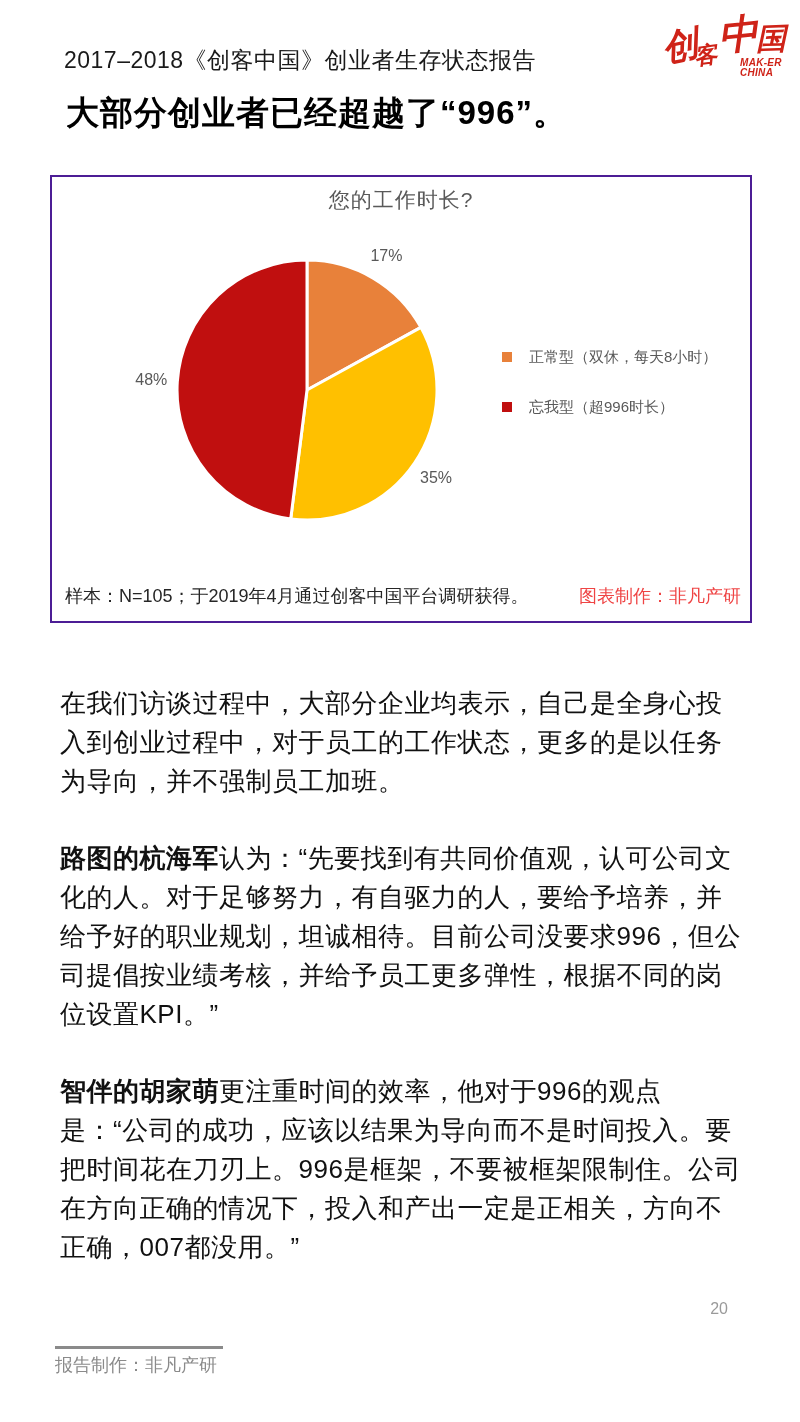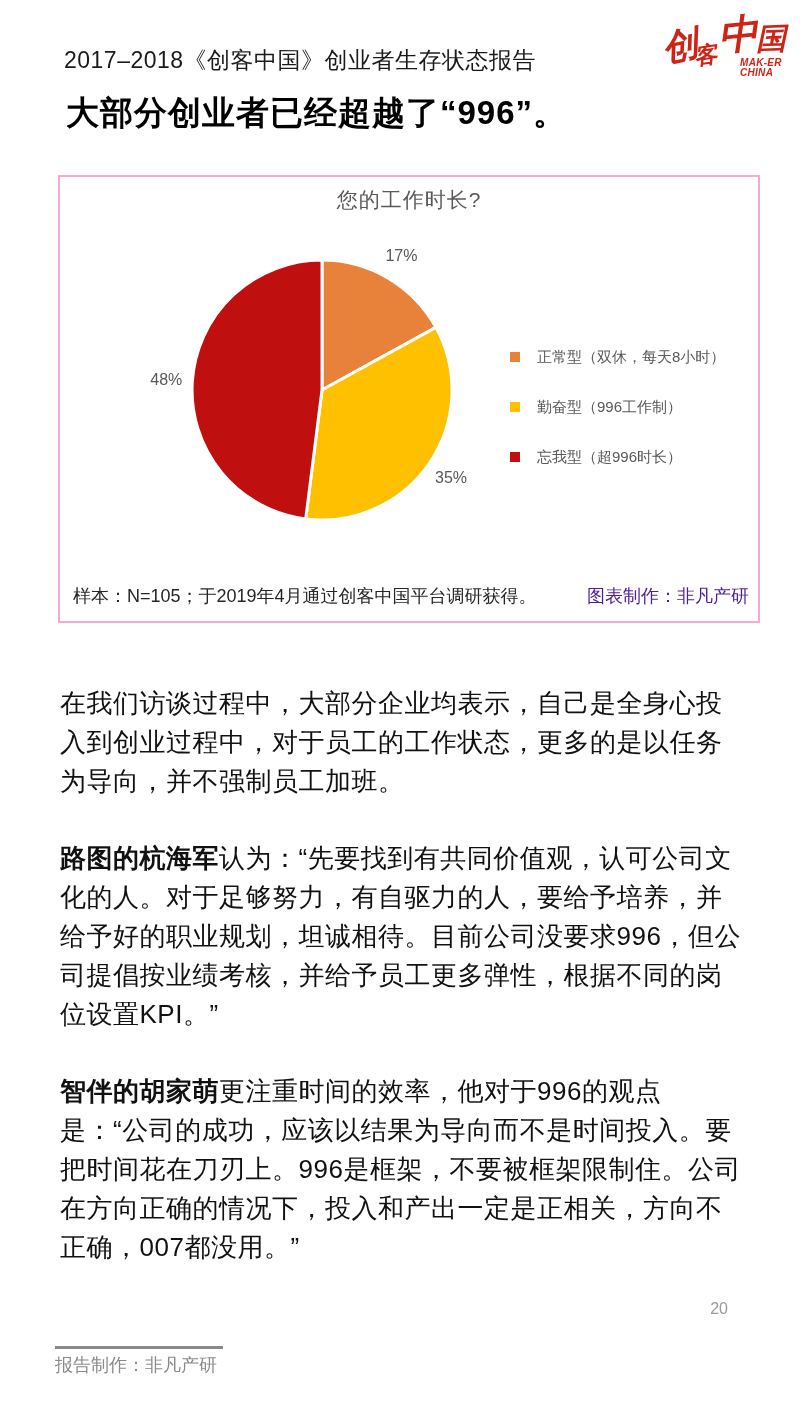--- a/index.html
+++ b/index.html
@@ -58,35 +58,34 @@
     letter-spacing: 1px;
     white-space: nowrap;
   }
 
   
   .chart-panel {
     position: absolute;
     left: 50px; top: 175px;
     width: 702px; height: 448px;
     background: #ffffff;
-    border: 2px solid #f9a8d4;
-    margin-left: 8px;
+    border: 2px solid #4c1d95;
   }
   .chart-title {
     position: absolute;
     left: 0; top: 9px;
     width: 100%;
     text-align: center;
     font-size: 21px;
     color: #595959;
     letter-spacing: 1px;
   }
   .pie-area {
     position: absolute;
-    left: 7px; top: 0; width: 100%; height: 100%; border-radius: 9px;
+    left: 0; top: 0; width: 100%; height: 100%; border-radius: 9px;
   }
   .pie-svg {
     position: absolute;
     left: 122px; top: 80px;
     width: 266px; height: 266px;
   }
   .pie-label {
     position: absolute;
     transform: translate(-50%, -50%);
     font-size: 16px;
@@ -119,21 +118,21 @@
     left: 13px; bottom: 13px;
     font-size: 18px;
     color: #262626;
     white-space: nowrap;
     text-align: center;
   }
   .chart-credit {
     position: absolute;
     right: 9px; bottom: 13px;
     font-size: 18px;
-    color: #4c1d95;
+    color: #ef4444;
     white-space: nowrap;
   }
 
   
   .body-text {
     position: absolute;
     left: 60px; top: 684px;
     width: 686px;
     font-size: 26px;
     line-height: 39px;
@@ -196,24 +195,20 @@
         <div class="pie-label" style="left: 99.3078px; top: 203.205px;">48%</div>
       </div>
 
     <div class="legend" id="legend">
 
     <div class="legend-row">
           <span class="legend-marker" style="background: rgb(232, 129, 58);"></span>
           <span class="legend-label">正常型（双休，每天8小时）</span>
         </div>
         <div class="legend-row">
-          <span class="legend-marker" style="background: rgb(255, 192, 0);"></span>
-          <span class="legend-label">勤奋型（996工作制）</span>
-        </div>
-        <div class="legend-row">
           <span class="legend-marker" style="background: rgb(192, 15, 15);"></span>
           <span class="legend-label">忘我型（超996时长）</span>
         </div>
       </div>
 
     <div class="source-note">样本：N=105；于2019年4月通过创客中国平台调研获得。</div>
     <div class="chart-credit">图表制作：非凡产研</div>
   </div>
 
   <div class="body-text" id="paragraphs">

